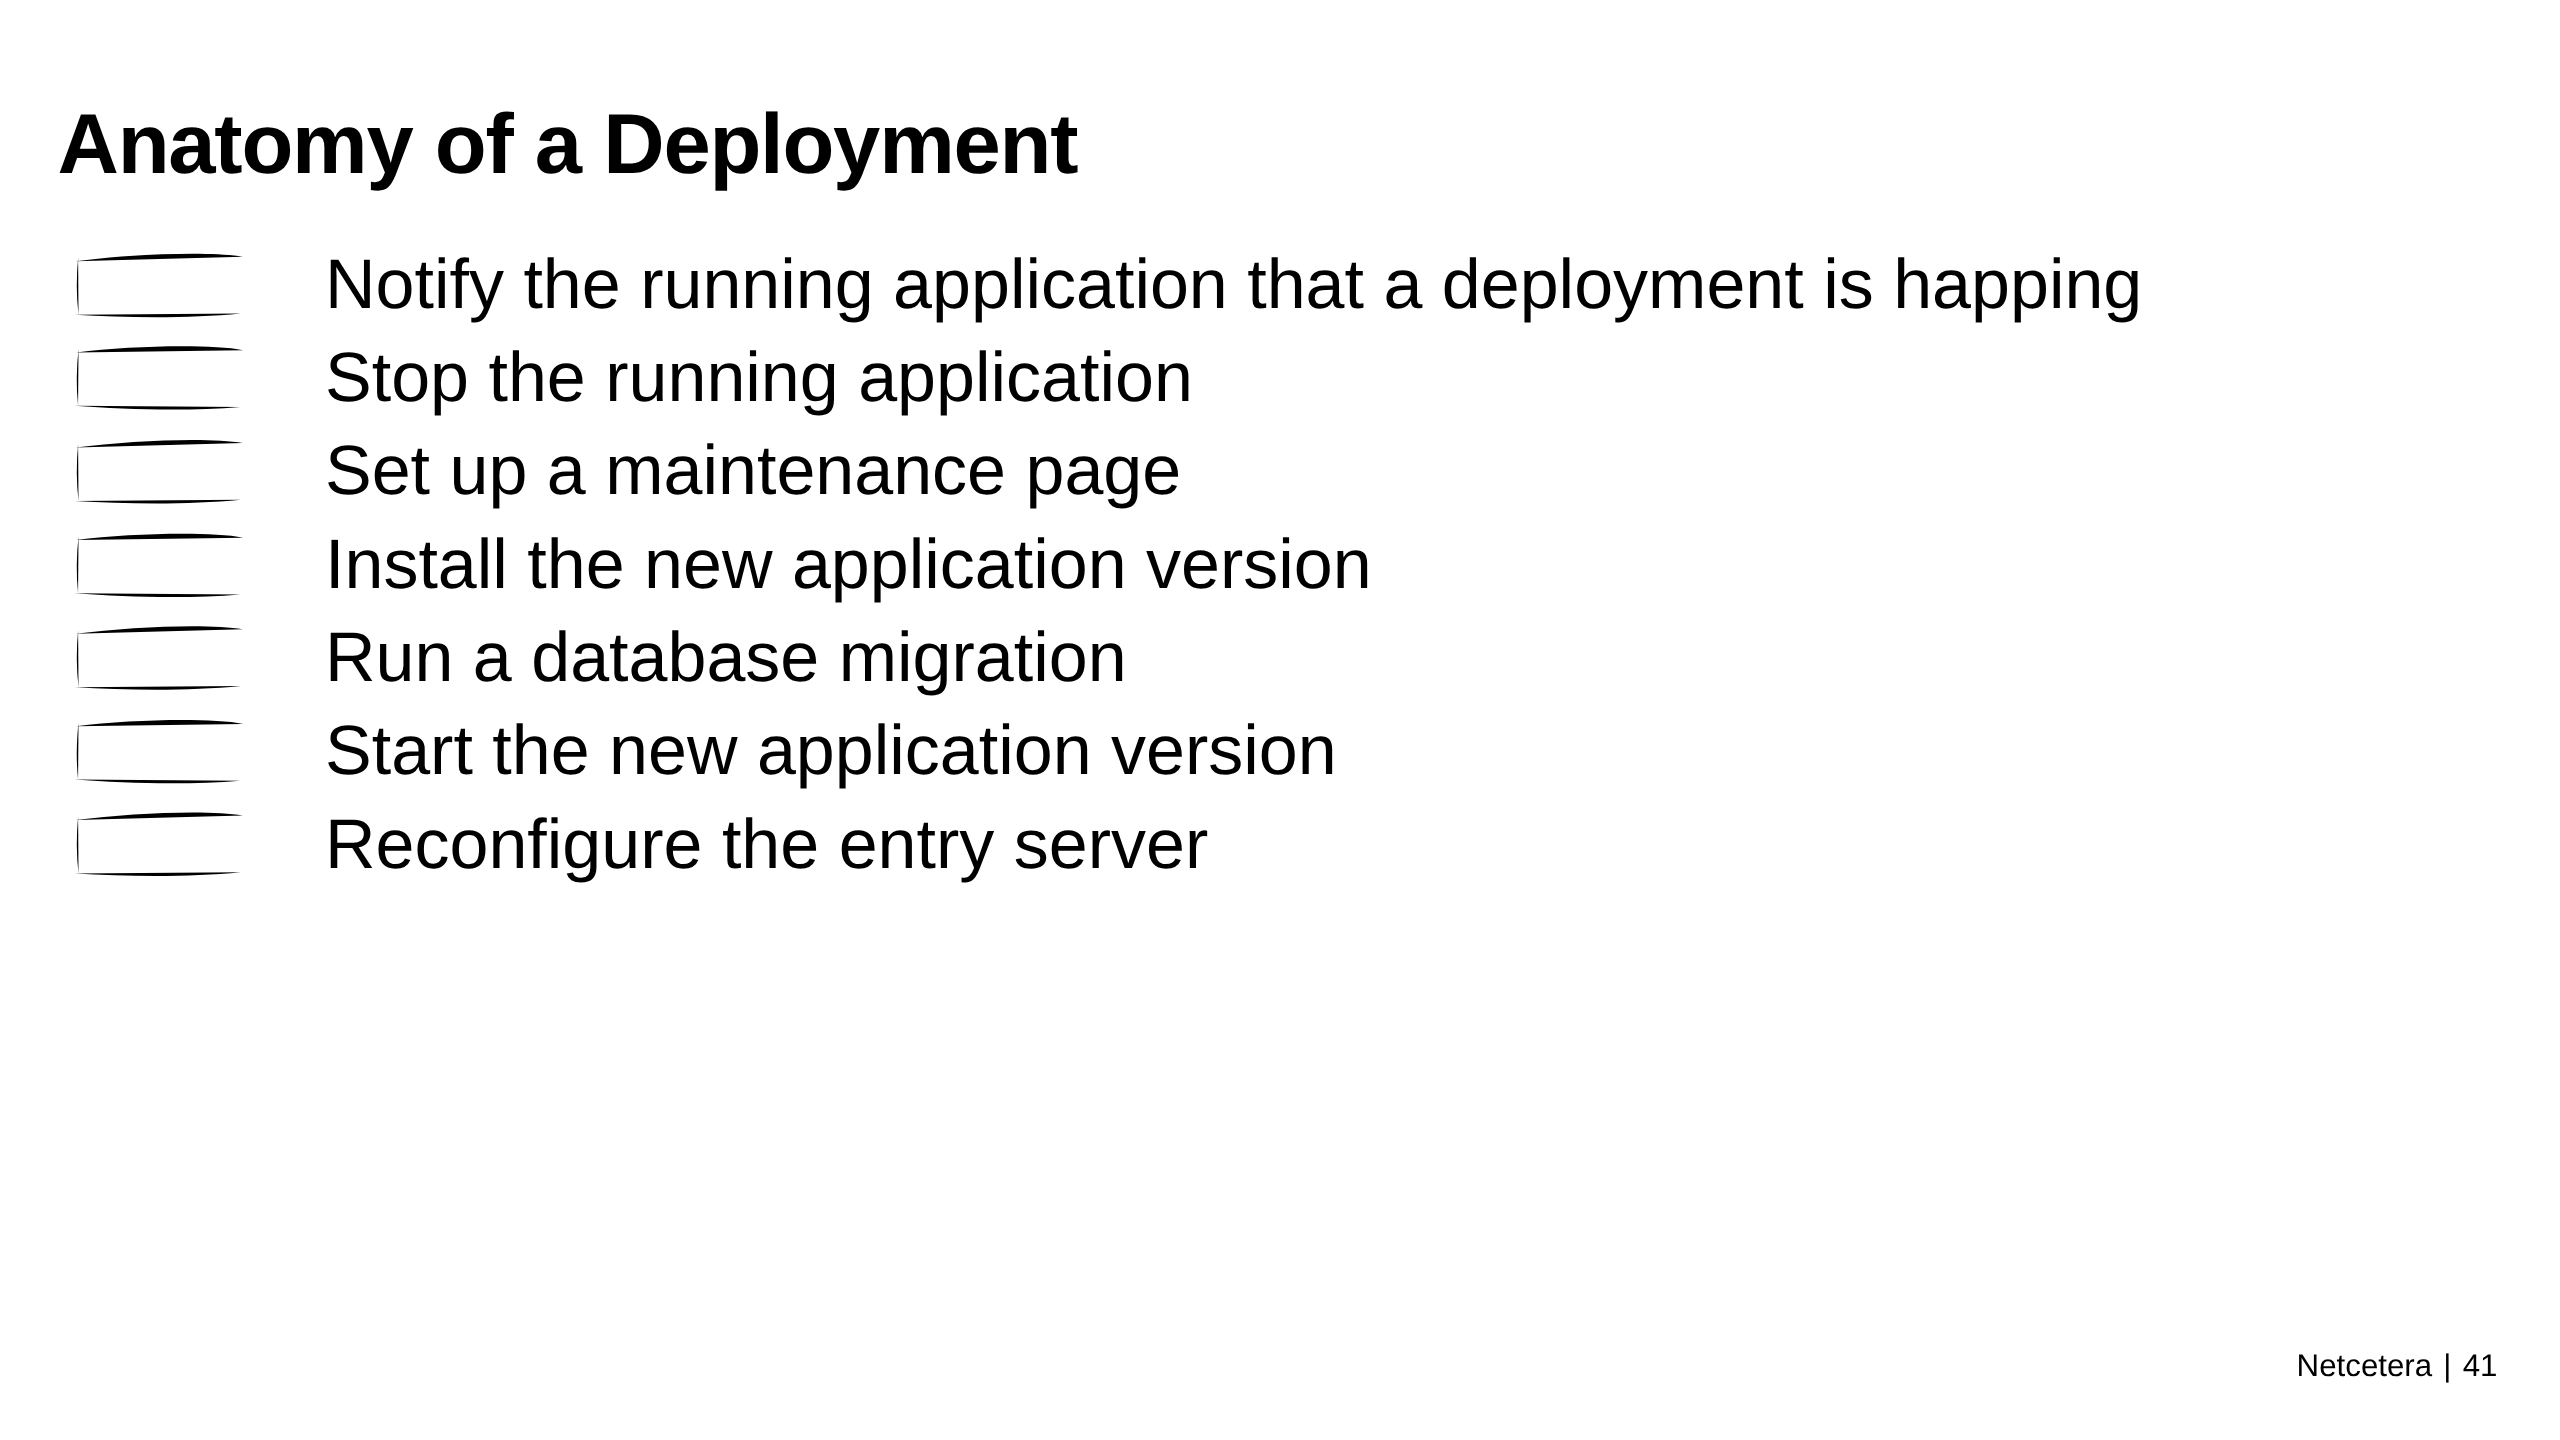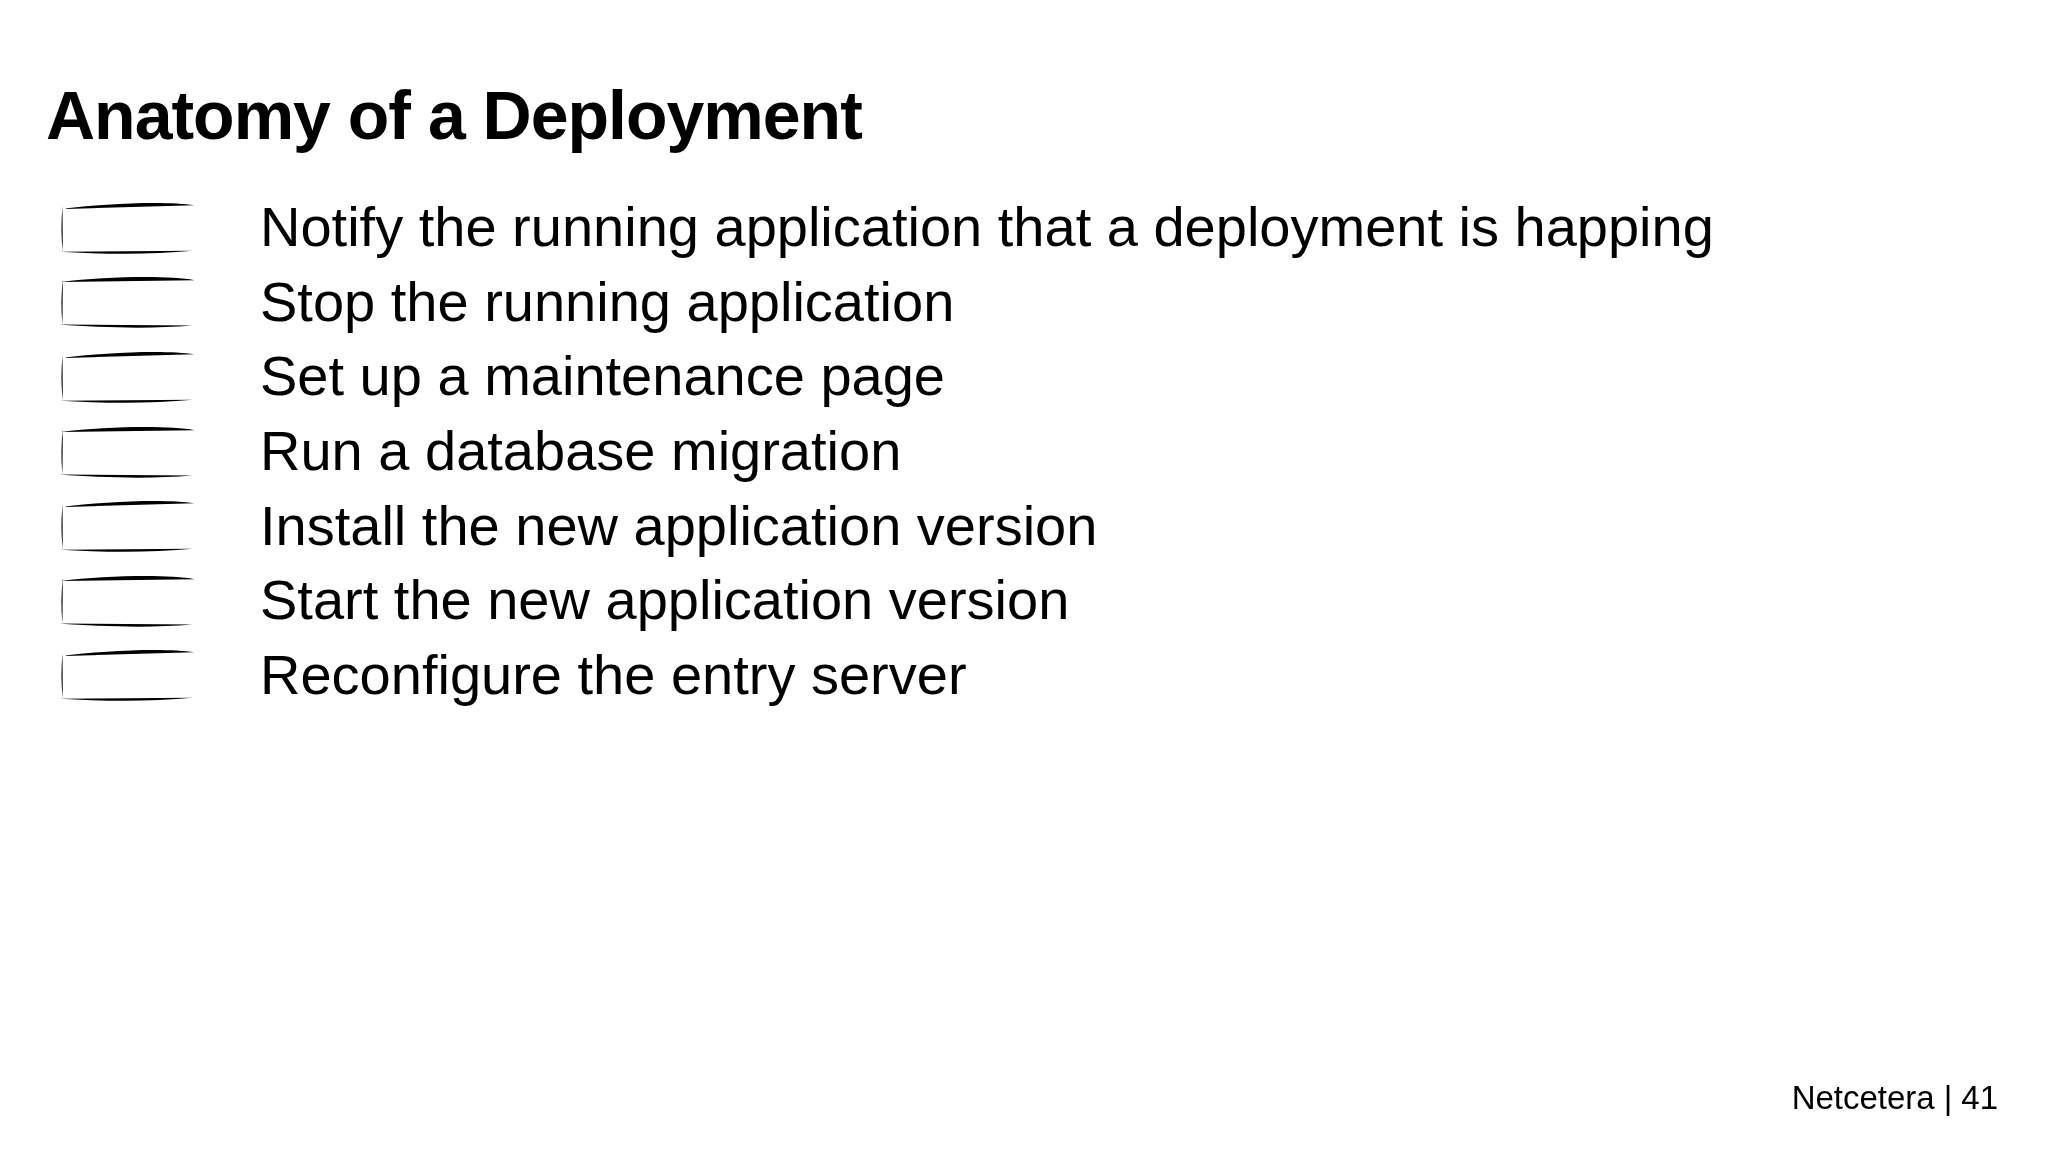--- a/index.html
+++ b/index.html
@@ -48,21 +48,21 @@
   .step:nth-child(even) .bullet { transform: rotate(0.45deg); }
   .step-label {
     font-size: 56px;
     line-height: 1;
     white-space: nowrap;
   }
   .footer {
     position: absolute;
     top: 1078px;
     right: 50px;
-    font-size: 33px;
+    font-size: 25px;
     line-height: 1.2;
     white-space: nowrap;
     display: flex;
     gap: 9px;
   }
   .defs-holder {
     position: absolute;
     width: 0;
     height: 0;
     overflow: hidden;
@@ -103,27 +103,27 @@
     <div class="step">
       <svg class="bullet" viewBox="0 0 172 58">
           <use href="#arrow-tag"></use>
         </svg>
       <span class="step-label">Set up a maintenance page</span>
     </div>
     <div class="step">
       <svg class="bullet" viewBox="0 0 172 58">
           <use href="#arrow-tag"></use>
         </svg>
-      <span class="step-label">Run a database migration</span>
+      <span class="step-label">Install the new application version</span>
     </div>
     <div class="step">
       <svg class="bullet" viewBox="0 0 172 58">
           <use href="#arrow-tag"></use>
         </svg>
-      <span class="step-label">Install the new application version</span>
+      <span class="step-label">Run a database migration</span>
     </div>
     <div class="step">
       <svg class="bullet" viewBox="0 0 172 58">
           <use href="#arrow-tag"></use>
         </svg>
       <span class="step-label">Start the new application version</span>
     </div>
     <div class="step">
       <svg class="bullet" viewBox="0 0 172 58">
           <use href="#arrow-tag"></use>

